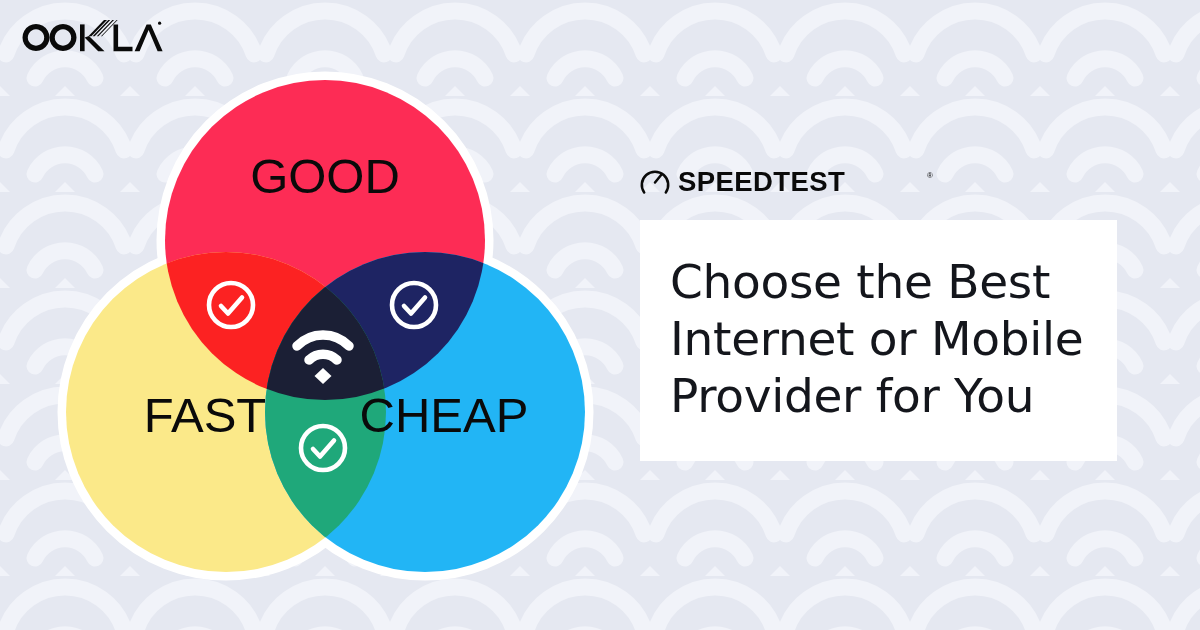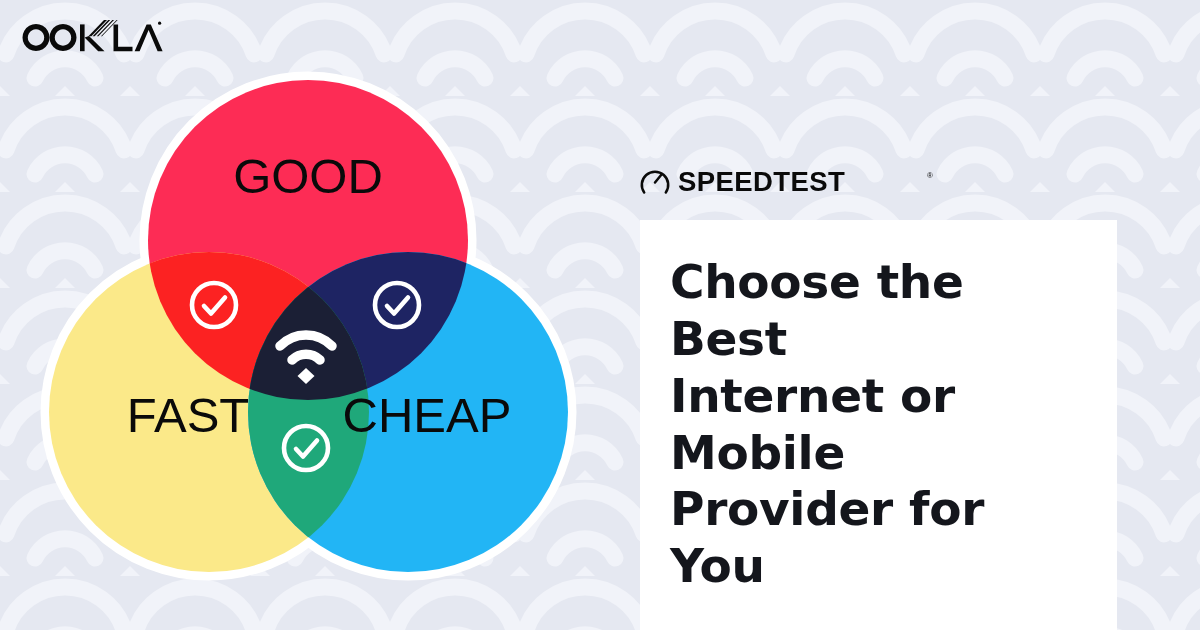--- a/index.html
+++ b/index.html
@@ -32,21 +32,21 @@
   #ookla-logo {
     position: absolute;
     left: 14px;
     top: 10px;
     width: 150px;
     height: 52px;
   }
   
   #venn-wrap {
     position: absolute;
-    left: 23px;
+    left: 40px;
     top: 60px;
     width: 580px;
     height: 530px;
   }
   
   #right-col {
     position: absolute;
     left: 640px;
     top: 164px;
     width: 500px;
@@ -59,21 +59,21 @@
   }
   #headline-box {
     background: #ffffff;
     width: 477px;
     box-sizing: border-box;
     padding: 34px 30px 36px 30px;
   }
   #headline {
     margin: 0;
     font-family: "DejaVu Sans", sans-serif;
-    font-weight: 700;
+    font-weight: 400;
     font-size: 47px;
     line-height: 1.21;
     letter-spacing: -0.3px;
     color: #14161c;
     white-space: pre-line;
   }
   .venn-label {
     font-family: "Liberation Sans", sans-serif;
     font-weight: 400;
     fill: #0a0a0a;

